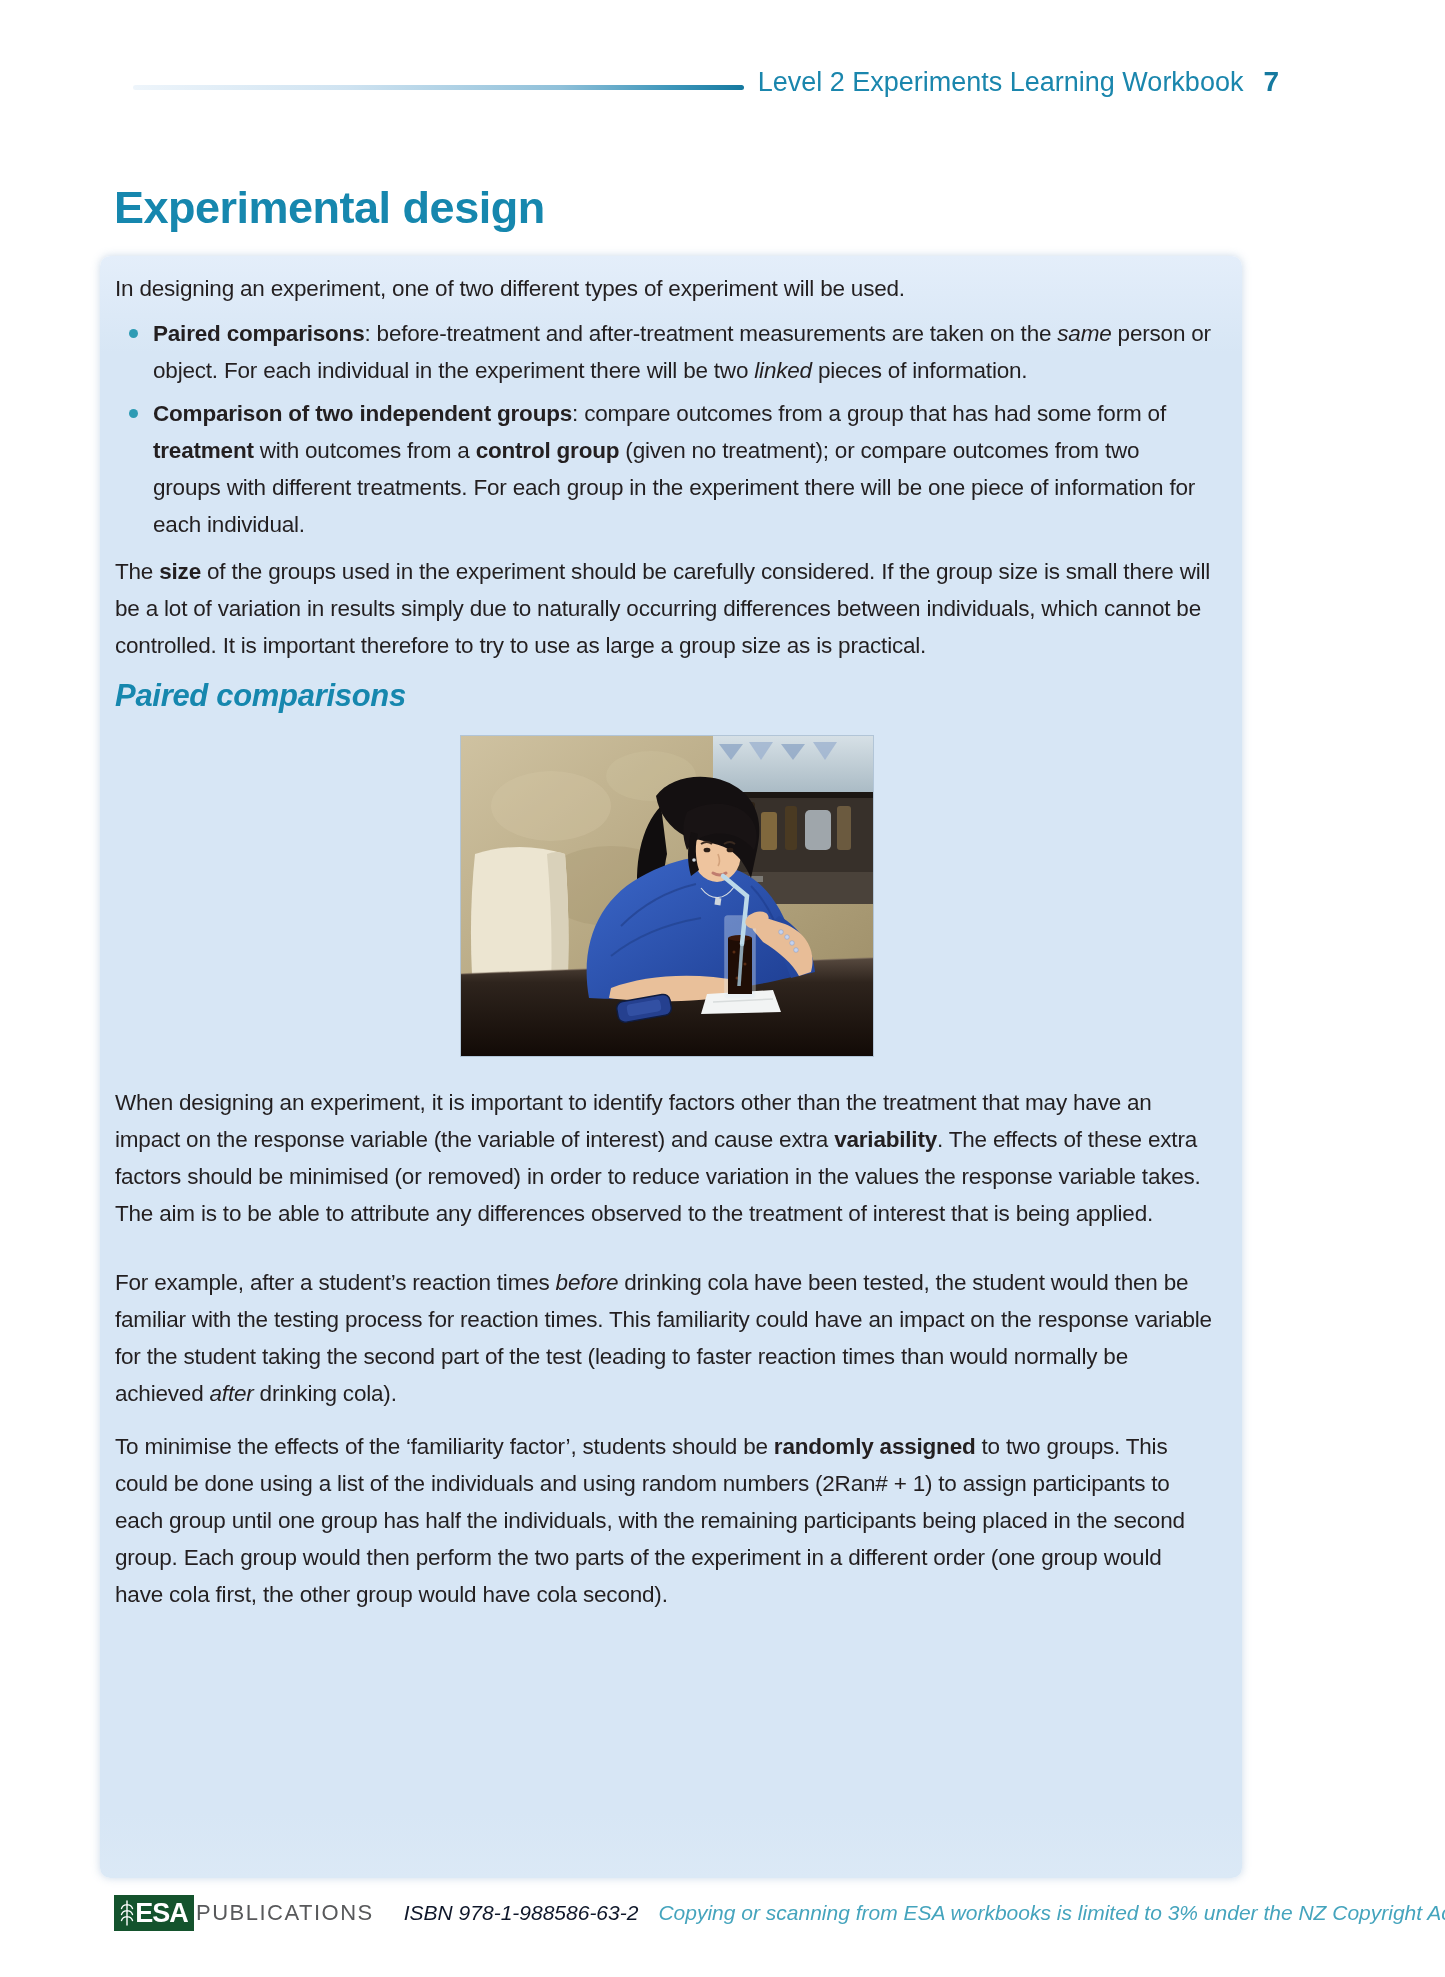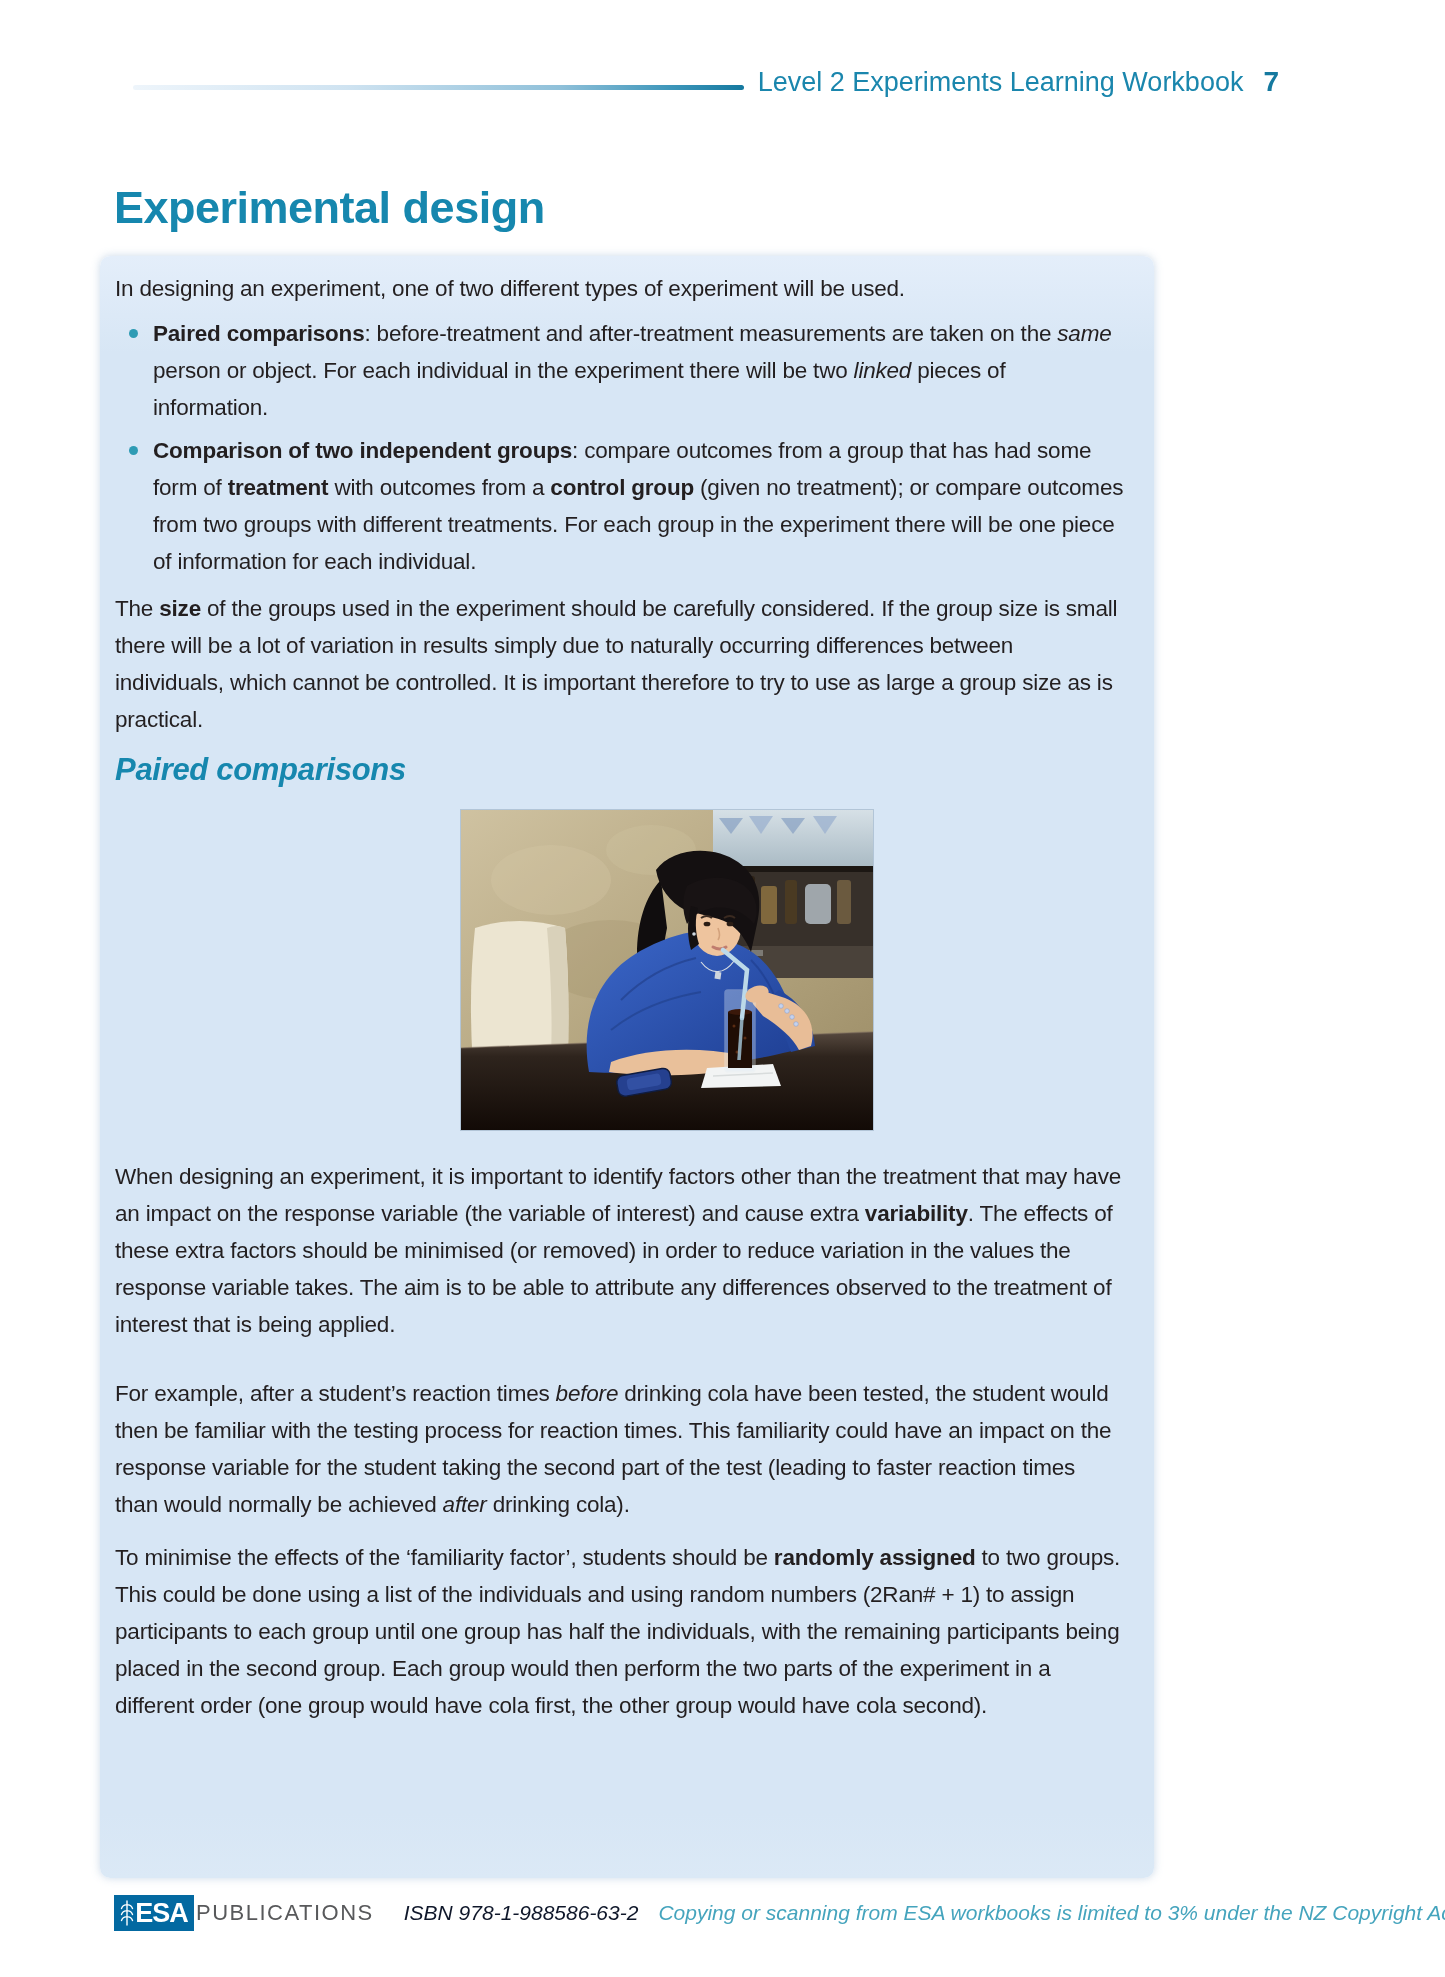--- a/index.html
+++ b/index.html
@@ -11,39 +11,39 @@
   .hdr{position:absolute;left:133px;right:166px;top:66px;display:flex;align-items:center;}
   .hdr-rule{flex:1;height:5px;margin-right:14px;margin-top:10px;border-radius:3px;
     background:linear-gradient(90deg,#eef5fb 0%,#cfe3f1 35%,#8fc0d9 70%,#3d96ba 88%,#15799f 100%);}
   .hdr-title{color:#1a86ad;font-size:27px;white-space:nowrap;}
   .hdr-num{color:#15799f;font-size:28px;font-weight:bold;margin-left:20px;}
 
   
   .title{position:absolute;left:114px;top:182px;margin:0;color:#1687ae;font-size:45px;font-weight:bold;letter-spacing:-0.5px;}
 
   
-  .panel{position:absolute;left:100px;top:256px;width:1054px;height:1622px;box-sizing:border-box;
+  .panel{position:absolute;left:100px;top:256px;width:1142px;height:1622px;box-sizing:border-box;
     padding:14px 30px 0 15px;border-radius:10px;
     background:linear-gradient(180deg,#e4eefa 0%,#d7e6f5 6%,#d7e6f5 96%,#dbe9f6 100%);
     box-shadow:0 0 8px rgba(140,170,205,.45);}
   .para{margin:0;font-size:22.5px;line-height:37px;letter-spacing:-0.2px;}
   .intro{margin-bottom:8px;}
   .bullet{display:flex;margin-bottom:6px;}
   .dot{flex:0 0 9px;width:9px;height:9px;border-radius:50%;background:#2e9bb4;margin:14px 15px 0 14px;}
   .p-size{margin-top:10px;}
   .subtitle{margin:14px 0 6px 0;color:#1687ae;font-size:31px;font-weight:bold;font-style:italic;letter-spacing:-0.3px;}
   .photo{margin:22px 0 0 346px;width:412px;height:320px;box-shadow:0 0 0 1px rgba(110,135,160,.35);background:#b3a47e;}
   .photo svg{display:block;}
   .p-a{margin-top:28px;}
   .p-b{margin-top:32px;}
   .p-c{margin-top:16px;}
 
   
   .ftr{position:absolute;left:114px;top:1893px;height:40px;display:flex;align-items:center;}
-  .logo{width:80px;height:36px;background:#0369a1;display:flex;align-items:center;justify-content:center;gap:1px;}
+  .logo{width:80px;height:36px;background:#14532d;display:flex;align-items:center;justify-content:center;gap:1px;}
   .fern{display:block;}
   .logo-txt{color:#ffffff;font-weight:bold;font-size:27px;letter-spacing:-1px;}
   .pub{color:#58595b;font-size:22px;letter-spacing:1.5px;margin-left:2px;}
   .isbn{color:#0f172a;font-style:italic;font-size:21px;margin-left:30px;white-space:nowrap;}
   .notice{color:#45a4bd;font-style:italic;font-size:21px;margin-left:20px;white-space:nowrap;}
 </style>
 </head>
 <body>
 
 <div class="page">

